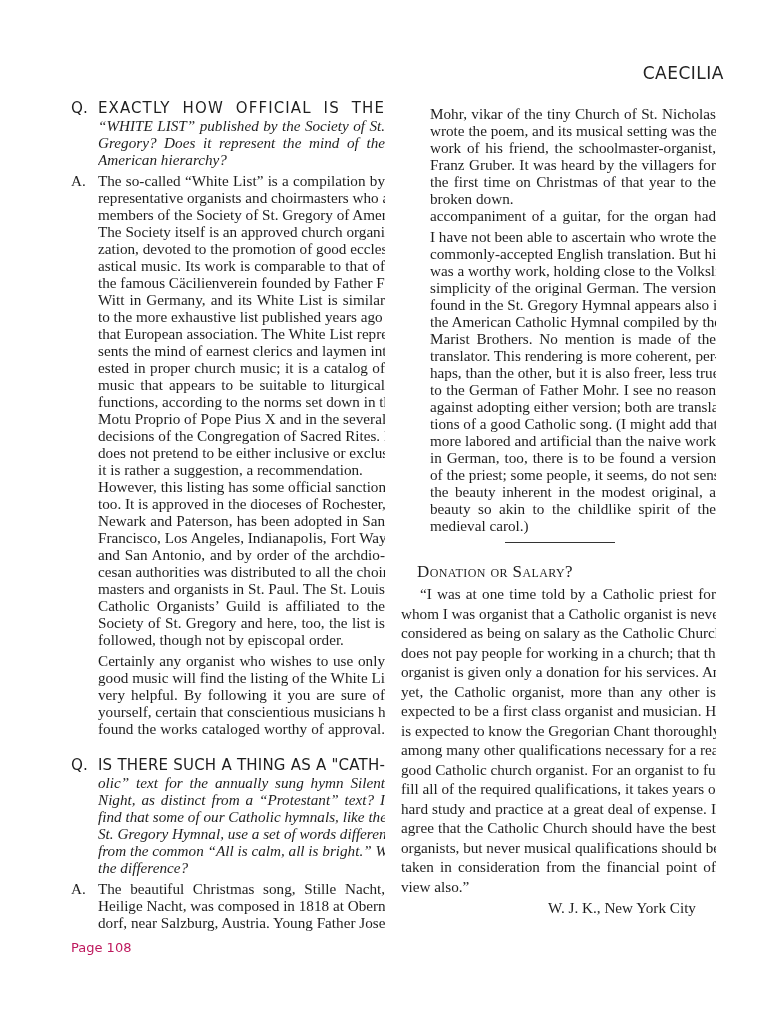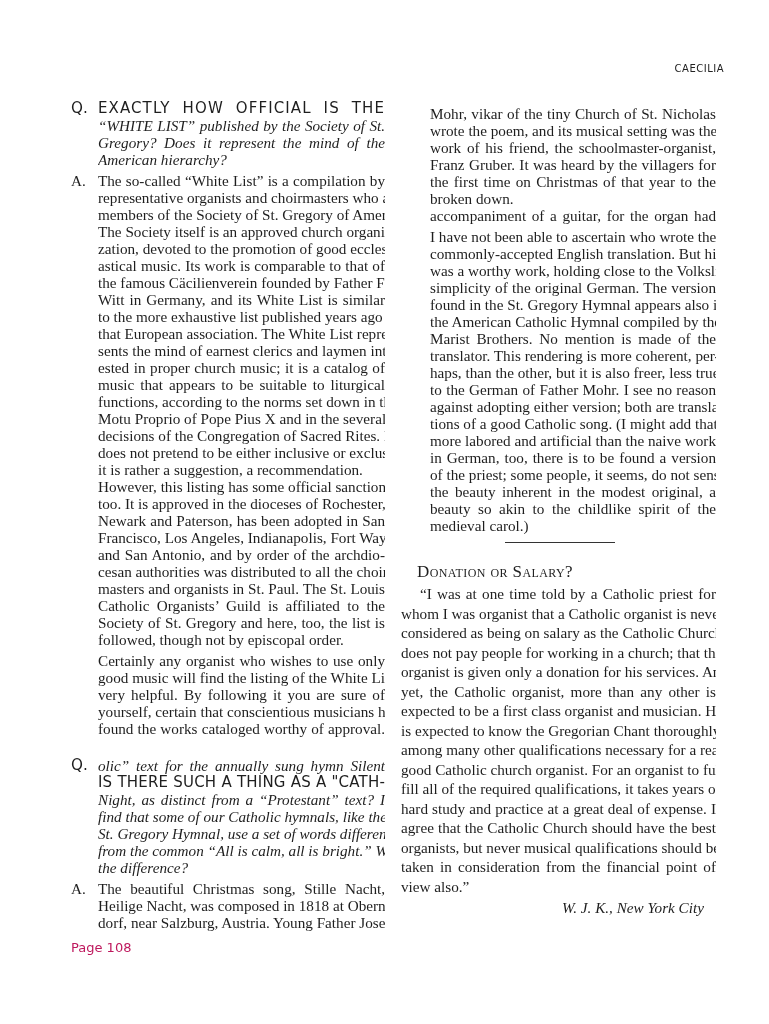--- a/index.html
+++ b/index.html
@@ -3,21 +3,21 @@
 <meta charset="utf-8">
 <style>
   html, body { margin: 0; padding: 0; }
   body {
     width: 769px; height: 1024px; background: #ffffff; position: relative; overflow: hidden;
     font-family: "Liberation Serif", "DejaVu Serif", serif; color: #1e1e1e;
   }
   .page { position: absolute; left: 0; top: 0; width: 769px; height: 1024px; }
   .running-head {
     position: absolute; right: 45px; top: 63px;
-    font-family: "DejaVu Sans", "Liberation Sans", sans-serif; font-size: 10px; letter-spacing: 0.5px; color: #222;
+    font-family: "DejaVu Sans", "Liberation Sans", sans-serif; font-size: 17px; letter-spacing: 0.5px; color: #222;
   }
   .col { position: absolute; }
   .col-left { left: 98px; top: 100px; width: 287px; }
   .col-right { left: 430px; top: 105px; width: 286px; }
   .col-right-wide { left: 401px; top: 563px; width: 315px; }
   .ln {
     display: block; height: 17px; line-height: 17px; font-size: 15.2px; white-space: nowrap;
     text-align: justify; text-align-last: justify; overflow: hidden;
   }
   .ln.last { text-align-last: left; }
@@ -26,21 +26,21 @@
   }
   .marker {
     position: absolute; left: -27px; font-size: 15.2px; line-height: 17px;
   }
   .marker.q { font-family: "DejaVu Sans", "Liberation Sans", sans-serif; }
   .gap-s { height: 4px; }
   .gap-m { height: 20px; }
   em { font-style: italic; }
   .sc { font-variant: small-caps; font-size: 17px; letter-spacing: 0.4px; margin-left: 16px; }
   .rule { position: absolute; left: 505px; top: 542px; width: 110px; height: 1px; background: #333; }
-  .signature { position: absolute; left: 548px; top: 899px; font-style: italic; font-size: 15.2px; margin-left: 14px; }
+  .signature { position: absolute; left: 548px; top: 899px; font-size: 15.2px; }
   .folio {
     position: absolute; left: 71px; top: 940px;
     font-family: "DejaVu Sans", "Liberation Sans", sans-serif; font-size: 13px; color: #be185d;
   }
   .indent { text-indent: 19px; }
 </style>
 </head>
 <body>
 
 <div class="page">
@@ -99,22 +99,22 @@
         <span class="ln">very helpful. By following it you are sure of</span>
         <span class="ln">yourself, certain that conscientious musicians have</span>
         <span class="ln">found the works cataloged worthy of approval.</span>
       </div>
     </div>
 
     <div class="gap-m"></div>
 
     <div style="position:relative">
       <span class="marker q">Q.</span>
+      <span class="ln sans-q" style="letter-spacing:0.2px">IS THERE SUCH A THING AS A "CATH-</span>
       <span class="ln"><em>olic” text for the annually sung hymn Silent</em></span>
-      <span class="ln sans-q" style="letter-spacing:0.2px">IS THERE SUCH A THING AS A "CATH-</span>
       <span class="ln"><em>Night, as distinct from a “Protestant” text? I</em></span>
       <span class="ln"><em>find that some of our Catholic hymnals, like the</em></span>
       <span class="ln"><em>St. Gregory Hymnal, use a set of words different</em></span>
       <span class="ln"><em>from the common “All is calm, all is bright.” Why</em></span>
       <span class="ln last"><em>the difference?</em></span>
     </div>
     <div class="gap-s"></div>
 
     <div style="position:relative">
       <span class="marker">A.</span>

